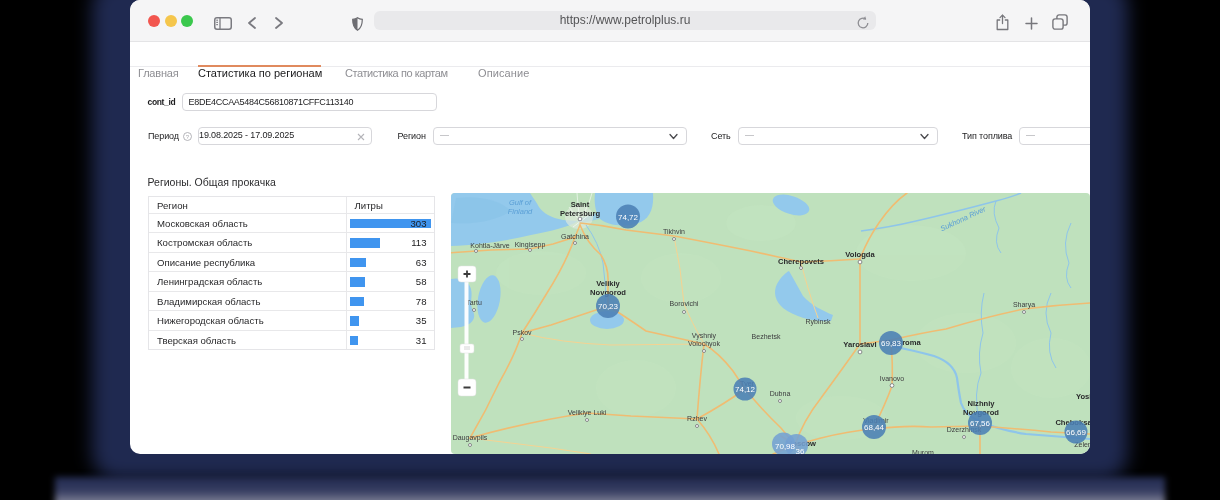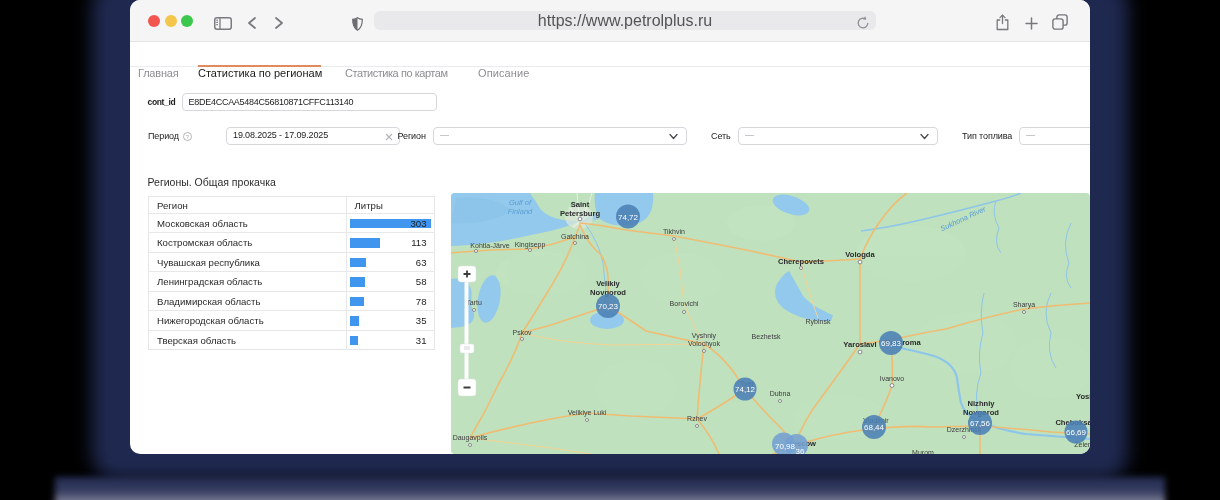--- a/index.html
+++ b/index.html
@@ -14,21 +14,21 @@
 
 .toolbar { position:absolute; left:0; top:0; width:960px; height:42px;
   background:#f5f5f6; border-bottom:1px solid #e4e4e6; }
 .light { position:absolute; top:15px; width:12px; height:12px; border-radius:50%; }
 .l-red { left:18px; background:#f2564f; }
 .l-yel { left:35px; background:#f5c64c; }
 .l-grn { left:51px; background:#3bc84d; }
 .tbico { position:absolute; color:#7a7a80; }
 .urlbar { position:absolute; left:244px; top:11px; width:502px; height:19px;
   background:#e9e9eb; border-radius:6px; text-align:center;
-  font-size:16px; color:#545456; line-height:19px; }
+  font-size:12px; color:#545456; line-height:19px; }
 
 .tabs { position:absolute; left:0; top:42px; width:960px; height:25px;
   background:#fff; border-bottom:1px solid #ebebee; }
 .tab { position:absolute; top:25px; font-size:11px; letter-spacing:-0.2px; color:#8e8e93; white-space:nowrap; }
 .tab.active { color:#1a1a1c; }
 .underline { position:absolute; left:67.5px; top:64.5px; width:123px; height:2.5px;
   background:#e08a5e; }
 
 .lbl { position:absolute; font-size:9px; letter-spacing:-0.1px; color:#1c1c1e; white-space:nowrap;text-align:center; }
 .inp { position:absolute; border:1px solid #d7d7db; border-radius:4px;
@@ -99,21 +99,21 @@
   <div class="underline"></div>
 
   <div class="lbl" style="left:17.5px;top:97px;font-size:8.5px;font-weight:bold;letter-spacing:-0.33px;">cont_id</div>
   <div class="inp" style="left:51.5px;top:93px;width:255px;height:18px;line-height:16px;padding-left:6px;font-size:9px;letter-spacing:-0.27px;">E8DE4CCAA5484C56810871CFFC113140</div>
 
   <div class="lbl" style="left:18px;top:131px;">Период</div>
   <svg class="tbico" style="left:52.5px;top:131.5px" width="9" height="9" viewBox="0 0 9 9">
     <circle cx="4.5" cy="4.5" r="4" fill="none" stroke="#ababb0" stroke-width="0.9"></circle>
     <text x="4.5" y="6.6" font-size="6" fill="#ababb0" text-anchor="middle" font-family="Liberation Sans">?</text>
   </svg>
-  <div class="inp" style="left:68px;top:127px;width:174px;height:17.5px;line-height:15.5px;padding-left:6px;margin-left:28px;">19.08.2025 - 17.09.2025
+  <div class="inp" style="left:68px;top:127px;width:174px;height:17.5px;line-height:15.5px;">19.08.2025 - 17.09.2025
     <svg style="position:absolute;right:6px;top:4.5px" width="8" height="8" viewBox="0 0 8 8">
         <path d="M1,1 L7,7 M7,1 L1,7" stroke="#b4b4b9" stroke-width="1.1"></path>
       </svg>
   </div>
   <div class="lbl" style="left:267.5px;top:131px;">Регион</div>
   <div class="inp dash" style="left:303px;top:127px;width:254px;height:17.5px;line-height:15.5px;padding-left:6px;">—
     <svg style="position:absolute;right:8px;top:5px" width="9" height="7" viewBox="0 0 9 7">
         <path d="M1,1.5 L4.5,5.5 L8,1.5" fill="none" stroke="#4a4a4e" stroke-width="1.3" stroke-linecap="round" stroke-linejoin="round"></path>
       </svg>
   </div>
@@ -141,21 +141,21 @@
         <div class="bar" style="width:81.3px"></div>
         <div class="tnum">303</div>
       </div>
     <div class="trow">
         <div class="tname">Костромская область</div>
         <div class="tdiv"></div>
         <div class="bar" style="width:30.3px"></div>
         <div class="tnum">113</div>
       </div>
     <div class="trow">
-        <div class="tname">Чувашская республика</div>
+        <div class="tname">Описание республика</div>
         <div class="tdiv"></div>
         <div class="bar" style="width:16.9px"></div>
         <div class="tnum">63</div>
       </div>
     <div class="trow">
         <div class="tname">Ленинградская область</div>
         <div class="tdiv"></div>
         <div class="bar" style="width:15.6px"></div>
         <div class="tnum">58</div>
       </div>

